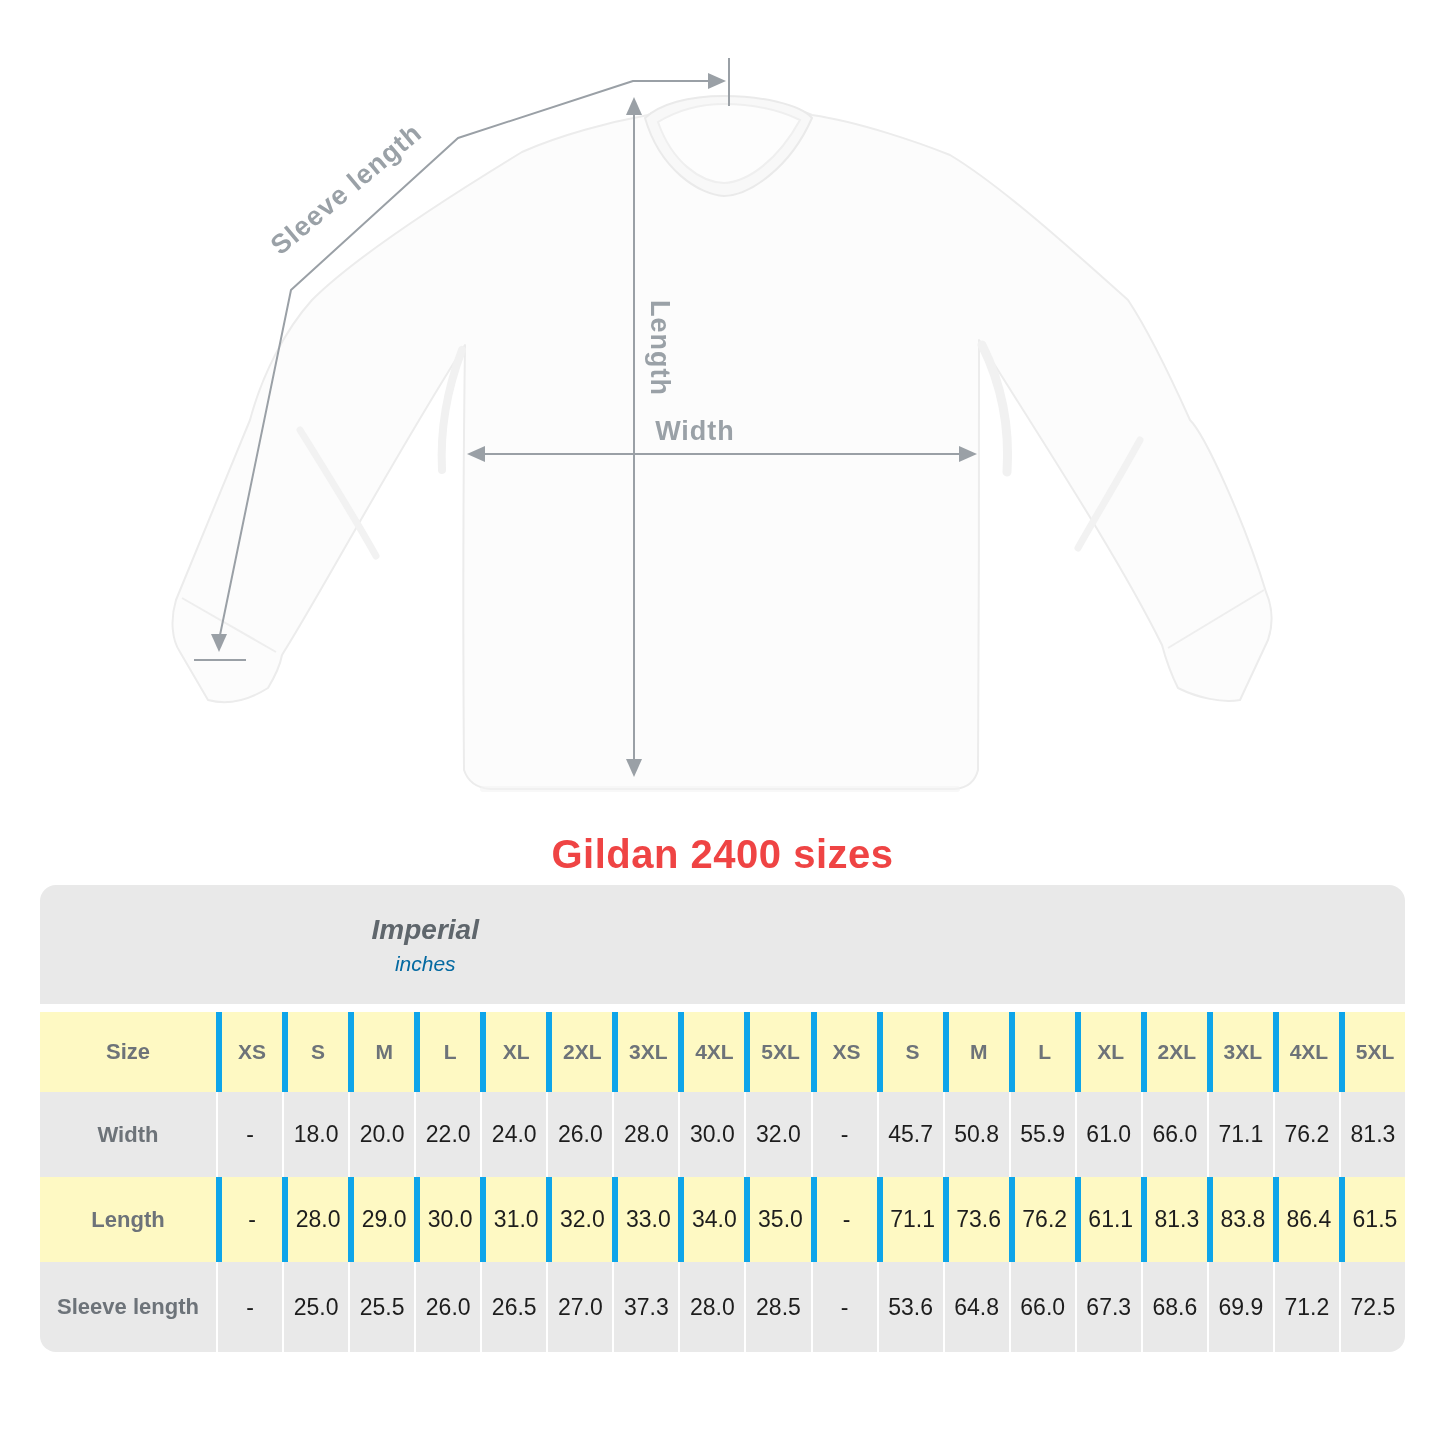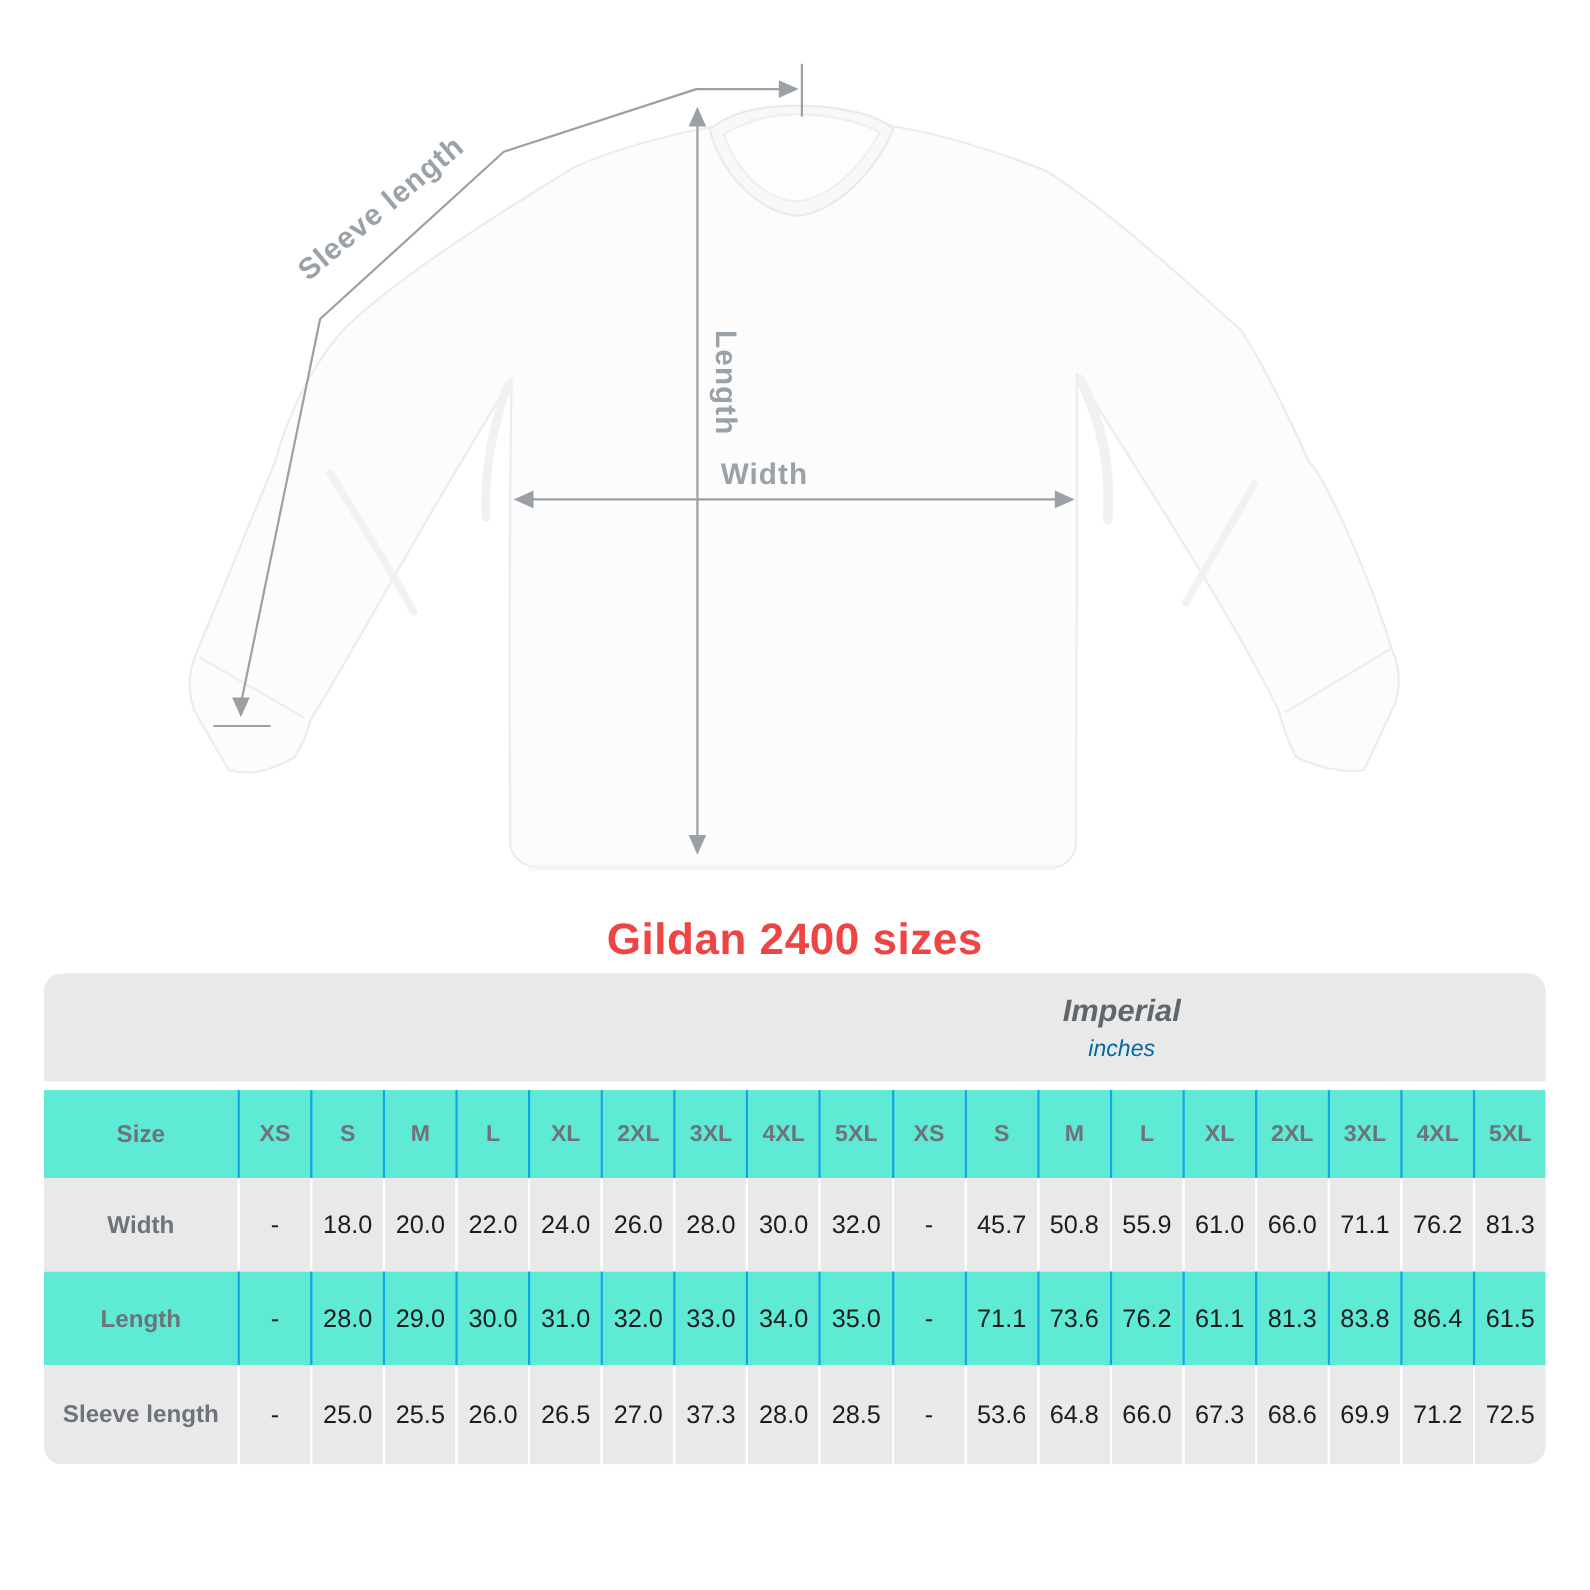--- a/index.html
+++ b/index.html
@@ -15,42 +15,42 @@
   .page-title{
     margin:2px 0 8px;text-align:center;
     font-size:40px;font-weight:bold;color:#ef4444;letter-spacing:0.5px;
   }
   .tolerance-note{
     margin:0 0 24px;text-align:center;font-style:italic;
     font-size:21px;color:#6e7479;
   }
   .size-table{margin:0 40px;width:1365px;}
   .band{
-    height:98px;background:#e9e9e9;border-radius:16px 16px 0 0;
-    display:flex;margin-bottom:8px;justify-content:flex-end;
+    height:119px;background:#e9e9e9;border-radius:16px 16px 0 0;
+    display:flex;margin-bottom:8px;
   }
   .band-half{display:flex;flex-direction:column;align-items:center;justify-content:center;}
   .band-half.left{flex:0 0 calc(50% + 88px);}
   .band-half.right{flex:1 1 auto;}
   .band-title{font-size:28px;font-weight:bold;font-style:italic;color:#5f666c;line-height:1.2;}
   .band-unit{font-size:21px;font-style:italic;color:#0369a1;margin-top:6px;}
   .grid{
     display:grid;
     grid-template-columns:176px repeat(18,1fr);
     grid-template-rows:80px 85px 85px 90px;
   }
   .cell{
     display:flex;align-items:center;justify-content:center;
     font-size:23px;color:#1d1d1d;white-space:nowrap;
   }
   .cell.hdr{font-weight:bold;color:#6d7379;font-size:21px;}
   .cell.lbl{font-weight:bold;color:#6d7379;font-size:22px;}
-  .row-light{background:#5eead4;}
+  .row-light{background:#fef9c3;}
   .row-dark{background:#e9e9e9;}
-  .row-light:not(.first){border-left:2px solid #0ea5e9;}
+  .row-light:not(.first){border-left:6px solid #0ea5e9;}
   .row-dark:not(.first){border-left:2px solid #ffffff;}
   .bl{border-bottom-left-radius:16px;}
   .br{border-bottom-right-radius:16px;}
 </style>
 </head>
 <body>
 
 <div class="page">
 
   <svg class="diagram" viewBox="0 0 1445 830" aria-hidden="true">

